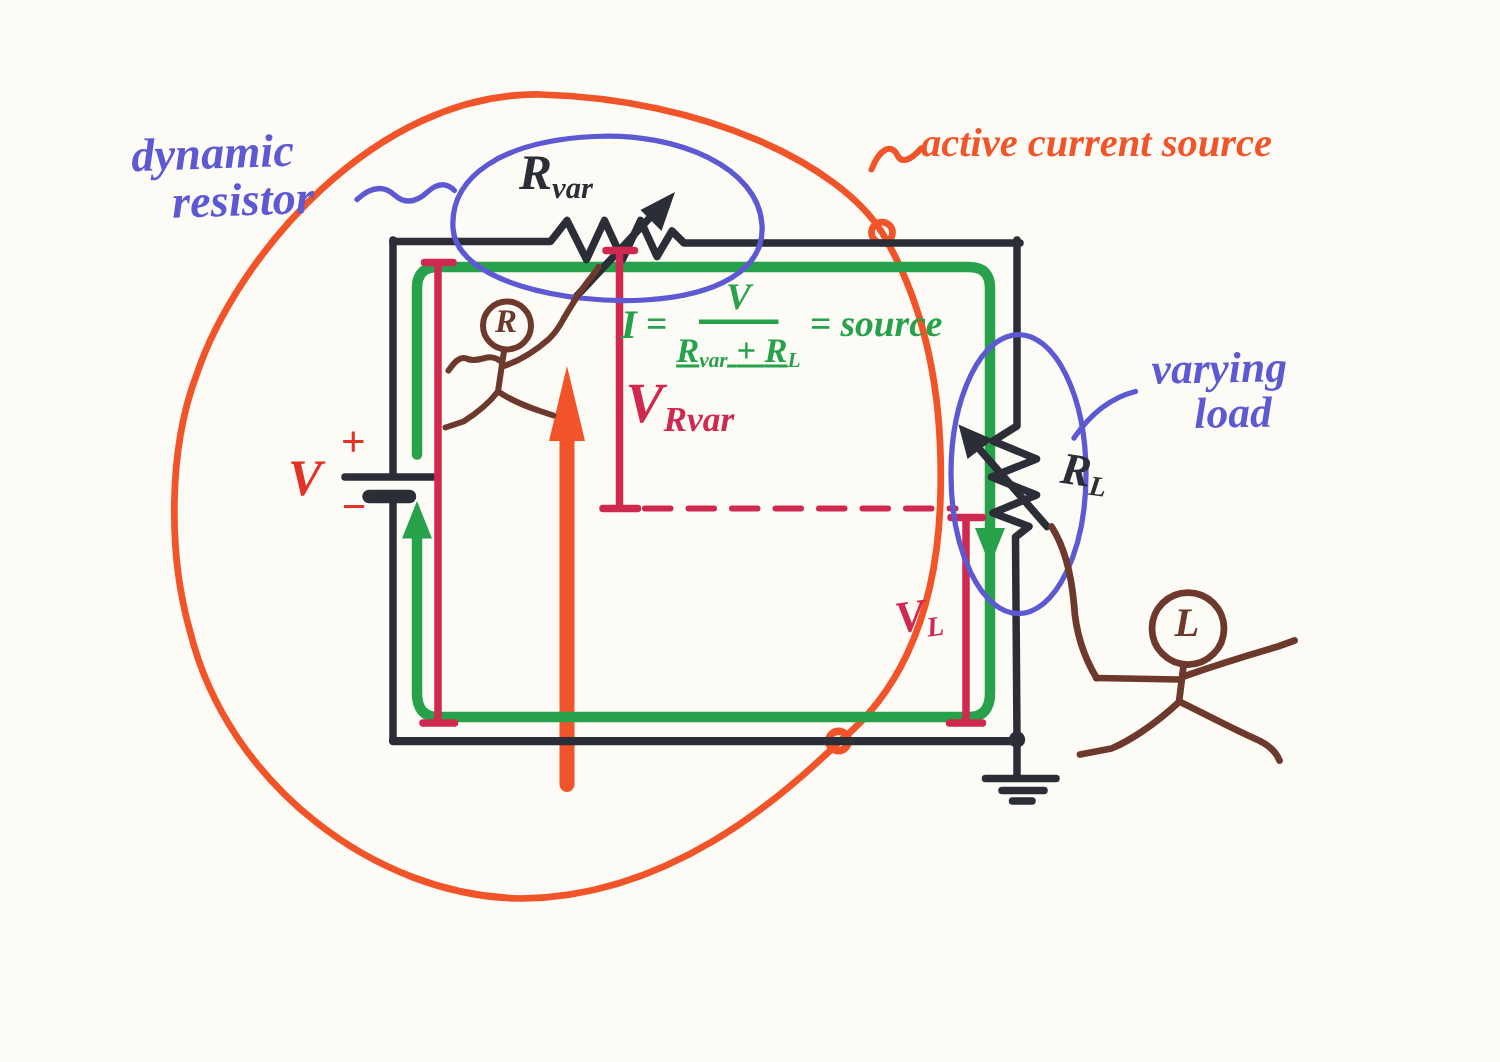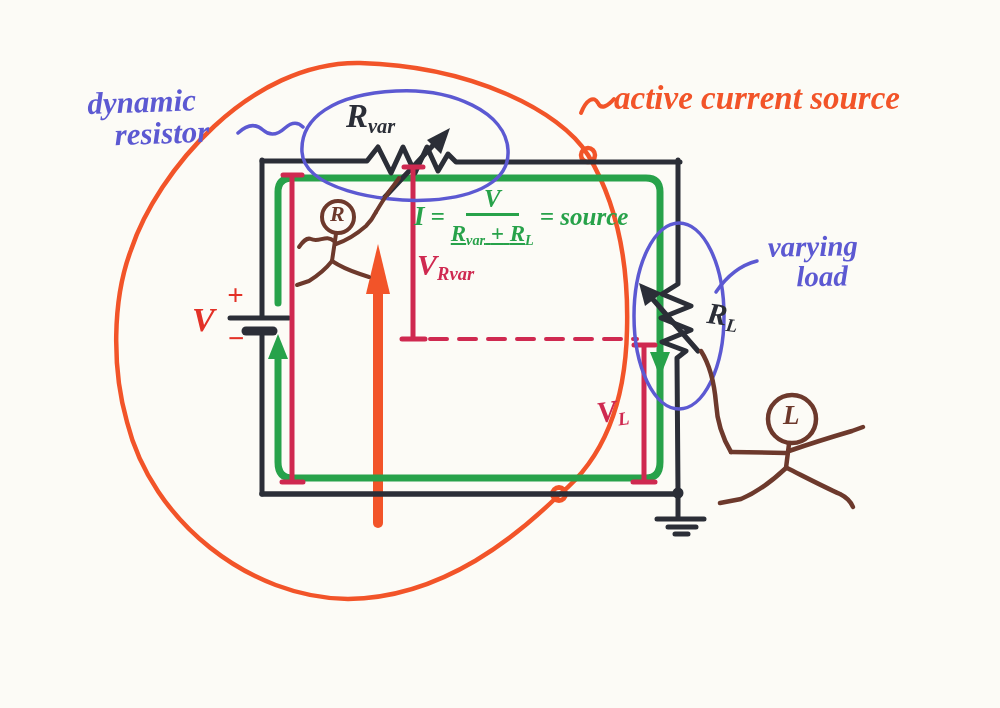--- a/index.html
+++ b/index.html
@@ -102,36 +102,36 @@
       <path class="sk s-brown" stroke-width="4.5" d="M 786,468 C 770,483 753,494 741,499 L 720,503"></path>
       <path class="sk s-brown" stroke-width="4.5" d="M 787,468 C 805,477 824,487 840,494 C 848,498 851,502 853,507"></path>
     </g>
   </svg>
 
   <div class="lbl blue hand" style="left:88px; top:86px; font-size:31px; transform:rotate(-2deg);">
     <div>dynamic</div>
     <div style="padding-left:26px;">resistor</div>
   </div>
 
-  <div class="lbl orange hand" style="left:614px; top:82px; font-size:33px;">active current source</div>
+  <div class="lbl orange hand" style="left:614px; top:82px; font-size:27px;">active current source</div>
 
   <div class="lbl blue hand" style="left:768px; top:232px; font-size:29px; transform:rotate(-1deg);">
     <div>varying</div>
     <div style="padding-left:28px;">load</div>
   </div>
 
   <div class="lbl black hand" style="left:346px; top:100px; font-size:33px;"><span>R</span><span class="sub">var</span></div>
 
   <div class="lbl black hand" style="left:707px; top:300px; font-size:30px; transform:rotate(8deg);"><span>R</span><span class="sub">L</span></div>
 
   <div class="lbl red hand" style="left:192px; top:303px; font-size:34px;">V</div>
   <div class="lbl red hand" style="left:227px; top:281px; font-size:29px;">+</div>
   <div class="lbl red hand" style="left:227px; top:324px; font-size:29px;">−</div>
 
-  <div class="lbl crimson hand" style="left:417px; top:250px; font-size:30px;"><span>V</span><span class="sub">Rvar</span></div>
+  <div class="lbl crimson hand" style="left:417px; top:250px; font-size:38px;"><span>V</span><span class="sub">Rvar</span></div>
   <div class="lbl crimson hand" style="left:597px; top:396px; font-size:30px; transform:rotate(-8deg);"><span>V</span><span class="sub">L</span></div>
 
   <div class="lbl green formula" style="left:414px; top:186px;">
     <span style="font-size:27px;">I</span>
     <span>=</span>
     <span class="frac">
       <span class="num">V</span>
       <span class="den"><span>R</span><span class="sub">var</span>&nbsp;<span>+</span>&nbsp;<span>R</span><span class="sub">L</span></span>
     </span>
     <span>= source</span>

